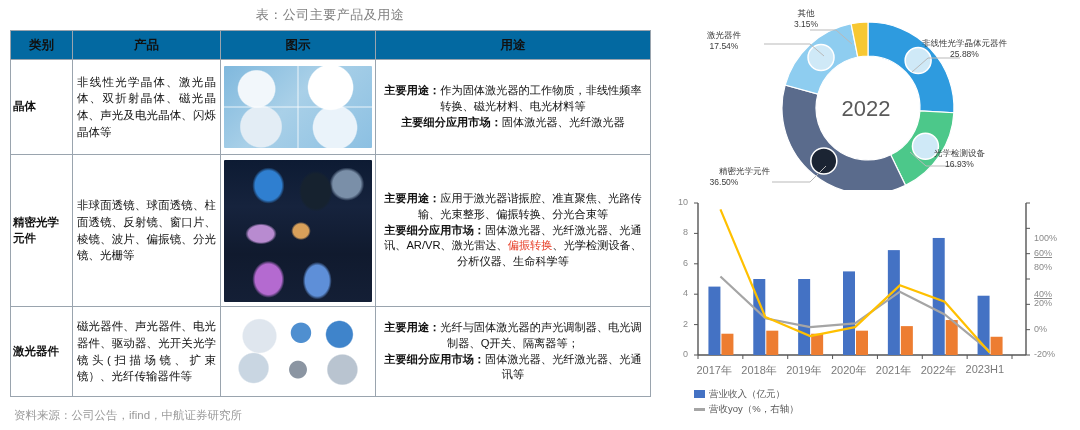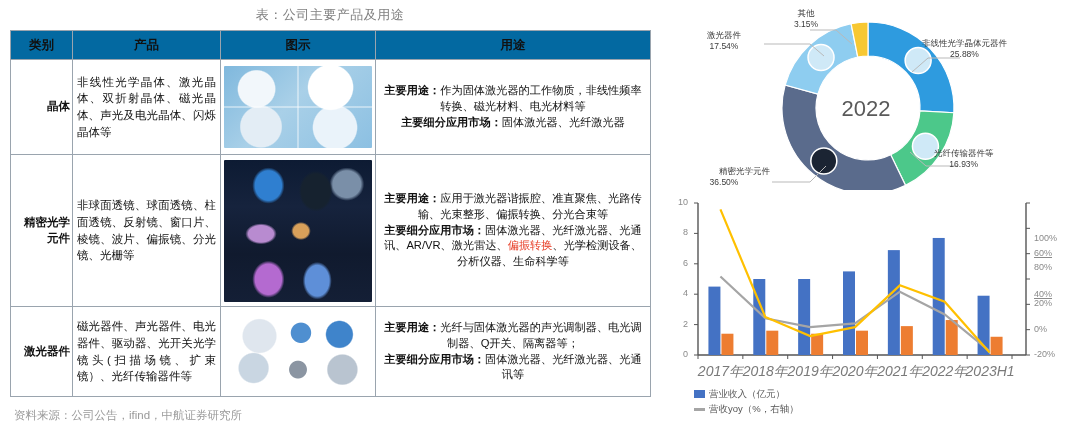--- a/index.html
+++ b/index.html
@@ -23,21 +23,21 @@
   }
   table.prod th,table.prod td{
     border:1px solid #9aa4ae;vertical-align:middle;
   }
   table.prod thead th{
     background:#0369a1;font-size:12.5px;font-weight:bold;color:#111;
     height:24px;padding:2px 3px;text-align:center;
   }
   col.c1{width:62px}col.c2{width:148px}col.c3{width:155px}col.c4{width:275px}
   td.cat{
-    font-size:11.5px;font-weight:bold;text-align:right;color:#111;
+    font-size:11.5px;font-weight:bold;text-align:left;color:#111;
     line-height:1.35;padding:2px;
   }
   td.prodtxt{
     font-size:11.5px;color:#111;line-height:1.45;padding:4px 4px;
     text-align:justify;
   }
   td.pic{padding:3px;text-align:center;background:#fff;}
   td.use{
     font-size:11.2px;color:#111;line-height:1.42;padding:4px 5px;
     text-align:center;
@@ -86,21 +86,21 @@
   .donut-lbl{position:absolute;font-size:8.5px;color:#3b3b3b;line-height:1.25;white-space:nowrap;}
   .donut-lbl .pct{display:block;text-align:center;}
   .yearlbl{
     position:absolute;font-size:22px;color:#5a5a5a;
     left:0;top:0;width:420px;text-align:center;font-family:"Liberation Sans",sans-serif;
   }
 
   .bar-wrap{position:absolute;left:0;top:185px;width:420px;height:245px;}
   .axis-l{position:absolute;font-size:9px;color:#8a8a8a;text-align:right;width:22px;}
   .axis-r{position:absolute;font-size:9px;color:#8a8a8a;text-align:left;width:34px;}
-  .xlbl{position:absolute;font-size:14px;color:#7a7a7a;text-align:center;width:48px;font-style:italic;}
+  .xlbl{position:absolute;font-size:11px;color:#7a7a7a;text-align:left;width:48px;}
   .legend{position:absolute;left:34px;top:202px;font-size:9.5px;color:#555;line-height:1.55;}
   .legend .row{display:flex;align-items:center;gap:4px;}
   .sw-bar{width:11px;height:8px;background:#4472c4;display:inline-block;}
   .sw-line{width:11px;height:3px;background:#a5a5a5;display:inline-block;}
 
   .wm{
     position:absolute;right:6px;bottom:6px;
     font-size:19px;font-weight:bold;color:#3d3d3d;letter-spacing:1px;
     opacity:.92;white-space:nowrap;
   }
@@ -211,21 +211,21 @@
         <span>激光器件</span>
         <span class="pct">17.54%</span>
       </div>
 
       <div class="donut-lbl" style="left:262px;top:38px;text-align:left;">
         <span>非线性光学晶体元器件</span>
         <span class="pct">25.88%</span>
       </div>
 
       <div class="donut-lbl" style="left:274px;top:148px;text-align:left;">
-        <span>光纤传输器件等</span>
+        <span>光学检测设备</span>
         <span class="pct">16.93%</span>
       </div>
 
       <div class="donut-lbl" style="left:18px;top:166px;text-align:right;width:92px;">
         <span>精密光学元件</span>
         <span class="pct">36.50%</span>
       </div>
     </div>
 
     <div class="bar-wrap">

